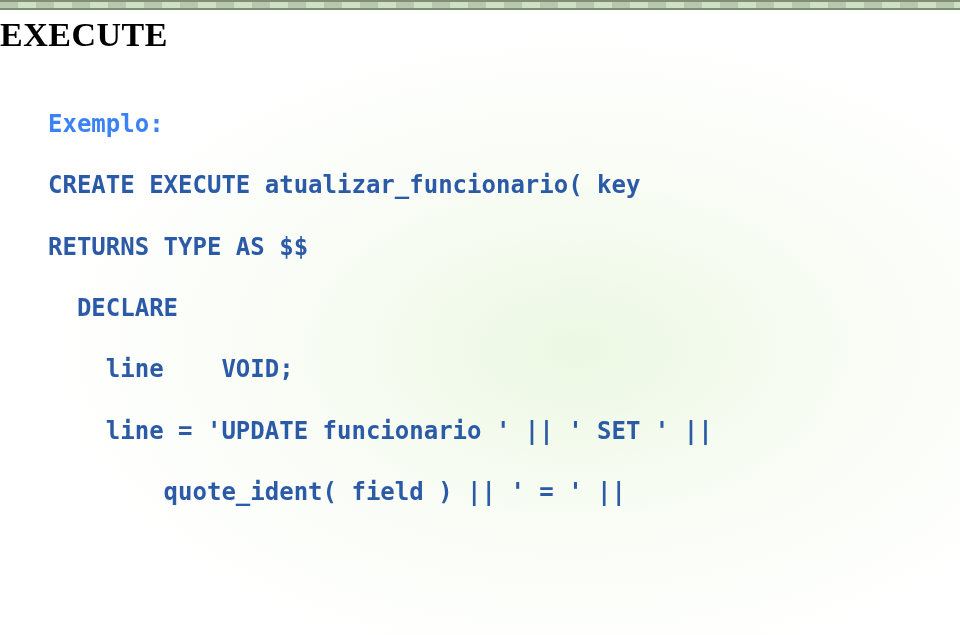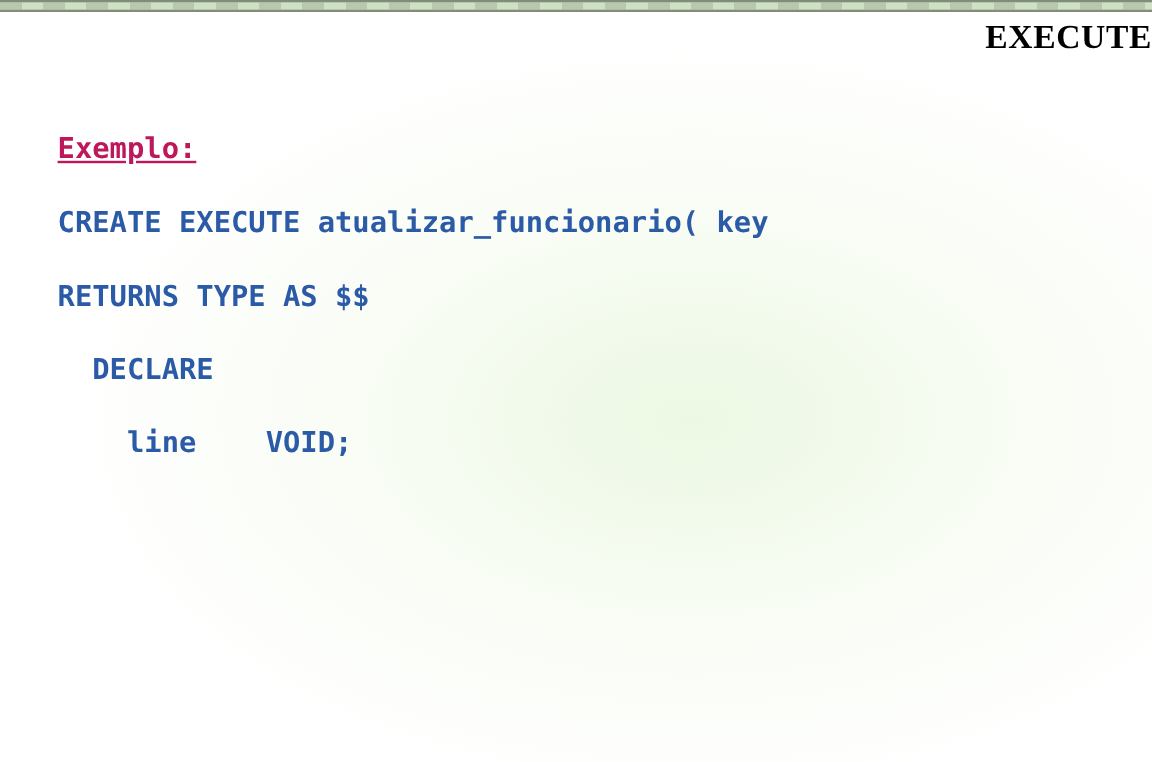--- a/index.html
+++ b/index.html
@@ -23,56 +23,58 @@
       #b8c7ae 0px, #b8c7ae 18px,
       #cfe0c5 18px, #cfe0c5 36px
     );
     border-top: 2px solid #7d9075;
     border-bottom: 2px solid #7d9075;
   }
   .title {
     position: absolute;
     top: 16px;
     left: 0; right: 0;
-    text-align: right;
+    text-align: left;
     font-family: "Times New Roman", Times, serif;
     font-weight: 700;
-    font-size: 28px;
+    font-size: 34px;
     color: #000;
     letter-spacing: 0.5px;
   }
   .code {
     position: absolute;
     top: 78px;
     left: 48px;
     right: 20px;
     font-size: 24px;
     line-height: 1.28;
     font-weight: 700;
     white-space: pre;
     color: #2b5aa7;
   }
-  .code .blk { color: #be185d; text-decoration: underline; }
+  .code .blk { color: #3b82f6; }
   .pad2 { padding-left: 2ch; }
   .pad4 { padding-left: 4ch; }
   .pad8 { padding-left: 8ch; }
 </style>
 </head>
 <body>
 
 <div class="topstripe"></div>
 
 <div class="title">EXECUTE</div>
 
 <div class="code">
 <div><span class="blk">Exemplo:</span></div>
 <div>CREATE EXECUTE atualizar_funcionario( key</div>
 <div>RETURNS TYPE AS $$</div>
 <div class="pad2">DECLARE</div>
 <div class="pad4">line    VOID;</div>
+<div class="pad4">line = 'UPDATE funcionario ' || ' SET ' ||</div>
+<div class="pad8">quote_ident( field ) || ' = ' ||</div>
 
 
 
 
 
 
 
 
 
 

